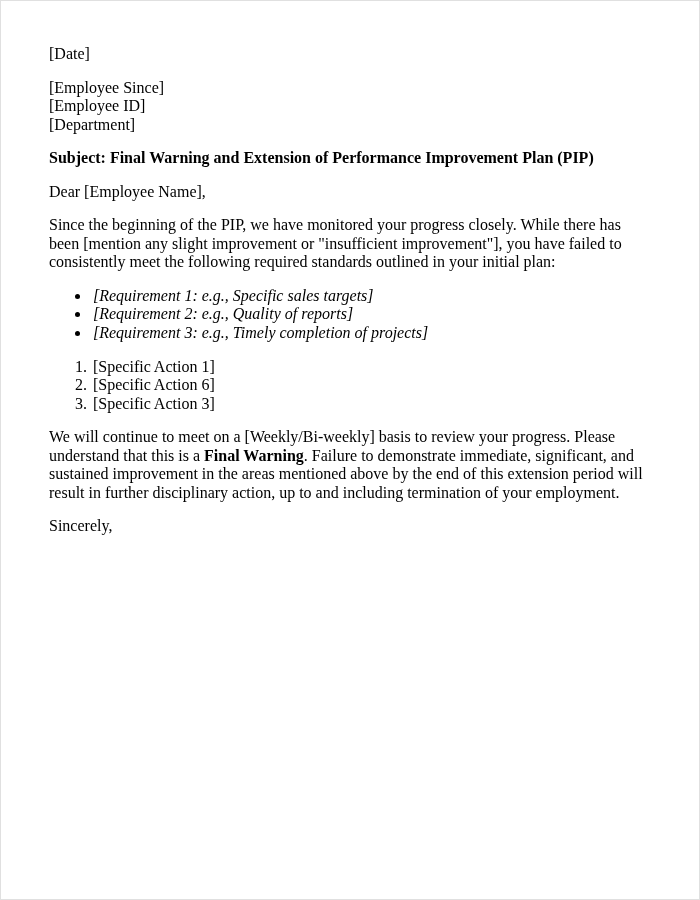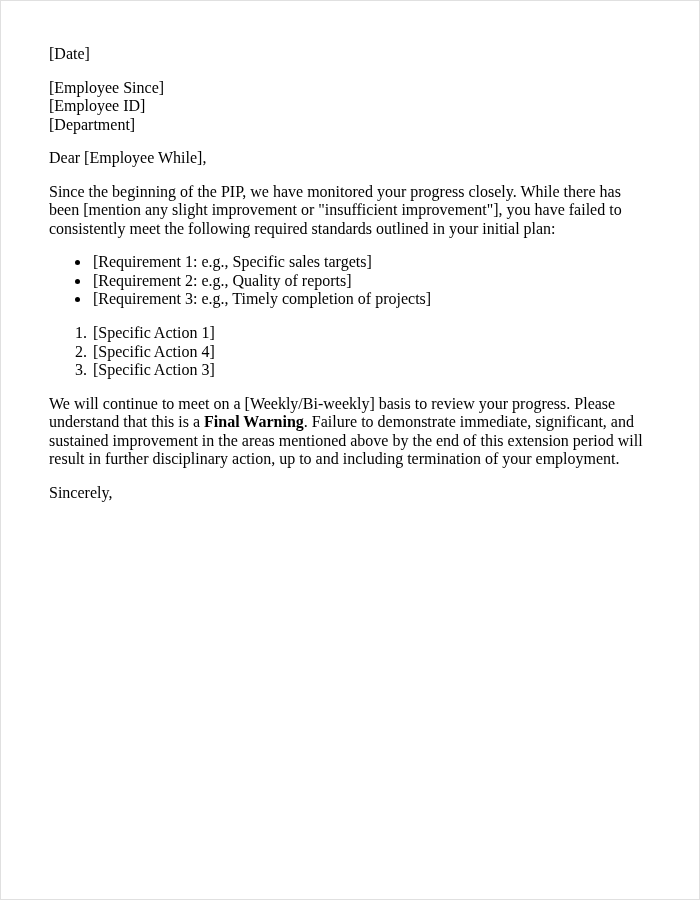--- a/index.html
+++ b/index.html
@@ -23,20 +23,21 @@
   .block {
     margin: 0 0 15px 0;
   }
   .bold {
     font-weight: bold;
   }
   ul.req-list {
     margin: 0 0 15px 0;
     padding-left: 42px;
     list-style-type: disc;
+    font-style: italic;
   }
   ol.action-list {
     margin: 0 0 15px 0;
     padding-left: 42px;
   }
   li {
     margin: 0;
     padding-left: 2px;
   }
 </style>
@@ -46,37 +47,38 @@
 <div class="page">
 
   <p class="block">[Date]</p>
 
   <p class="block">
     <span>[Employee Since]</span><br>
     <span>[Employee ID]</span><br>
     <span>[Department]</span>
   </p>
 
+  <p class="block bold">Subject: Final Warning and Extension of Performance Improvement Plan (PIP)</p>
 
-  <p class="block">Dear [Employee While],</p>
+  <p class="block">Dear [Employee Name],</p>
 
 
   <p class="block">Since the beginning of the PIP, we have monitored your progress closely. While there has been [mention any slight improvement or "insufficient improvement"], you have failed to consistently meet the following required standards outlined in your initial plan:</p>
 
   <ul class="req-list">
     <li>[Requirement 1: e.g., Specific sales targets]</li>
     <li>[Requirement 2: e.g., Quality of reports]</li>
     <li>[Requirement 3: e.g., Timely completion of projects]</li>
   </ul>
 
 
 
   <ol class="action-list">
     <li>[Specific Action 1]</li>
-    <li>[Specific Action 4]</li>
+    <li>[Specific Action 6]</li>
     <li>[Specific Action 3]</li>
   </ol>
 
   <p class="block">
     <span>We will continue to meet on a [Weekly/Bi-weekly] basis to review your progress. Please understand that this is a </span><span class="bold">Final Warning</span><span>. Failure to demonstrate immediate, significant, and sustained improvement in the areas mentioned above by the end of this extension period will result in further disciplinary action, up to and including termination of your employment.</span>
   </p>
 
 
   <p class="block">Sincerely,</p>
 

